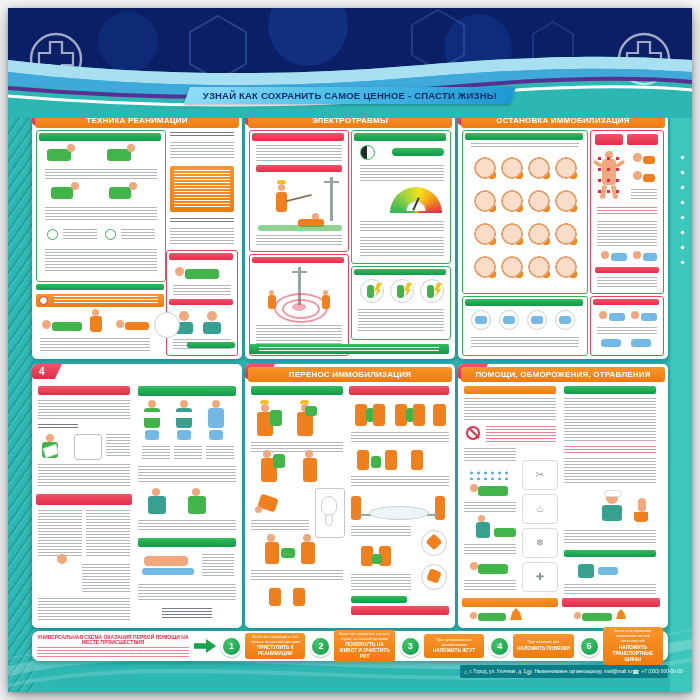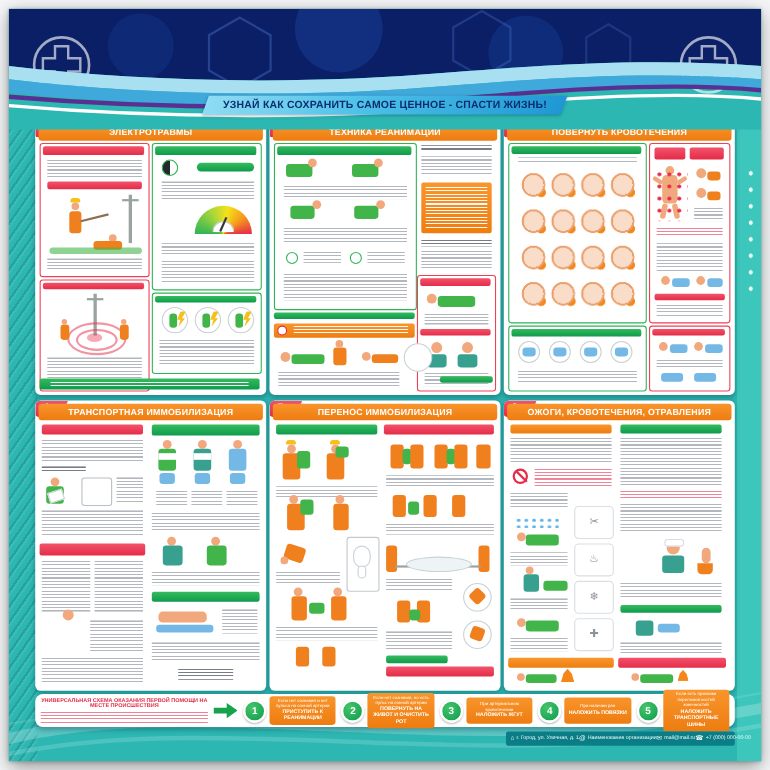--- a/index.html
+++ b/index.html
@@ -113,82 +113,20 @@
   <svg class="a swoosh" viewBox="0 0 684 110" preserveAspectRatio="none">
     <path d="M-20,95 C160,40 420,118 704,58" fill="none" stroke="rgba(255,255,255,.22)" stroke-width="10"></path>
     <path d="M-20,108 C180,58 430,128 704,74" fill="none" stroke="rgba(255,255,255,.16)" stroke-width="4"></path>
     <path d="M-20,80 C200,34 400,108 704,44" fill="none" stroke="rgba(255,255,255,.12)" stroke-width="2"></path>
   </svg>
 
   <div class="a panels">
 
     <section class="panel">
       <div class="phd">
-        <span class="ptit">ЭЛЕКТРОТРАВМЫ</span>
-      </div>
-      <div class="pnum">2</div>
-      <div class="a xr" style="left:4px;top:20px;width:98px;height:120px">
-        <div class="a br" style="left:2px;top:2px;width:92px;height:8px"></div>
-        <div class="a tl" style="left:6px;top:14px;width:86px;height:16px"></div>
-        <div class="a br" style="left:6px;top:34px;width:86px;height:7px"></div>
-        <div class="a pole" style="left:80px;top:46px;width:3px;height:44px"></div>
-        <div class="a pole" style="left:74px;top:50px;width:15px;height:2px"></div>
-        <div class="a helm" style="left:27px;top:49px;width:9px;height:4px"></div>
-        <div class="a hd" style="left:28px;top:53px;width:7px;height:7px"></div>
-        <div class="a co" style="left:26px;top:61px;width:11px;height:20px"></div>
-        <div class="a" style="left:36px;top:66px;width:26px;height:2px;background:#8b6f4e;transform:rotate(-14deg)"></div>
-        <div class="a hd" style="left:62px;top:82px;width:7px;height:7px"></div>
-        <div class="a co" style="left:48px;top:88px;width:26px;height:8px"></div>
-        <div class="a cg" style="left:8px;top:94px;width:84px;height:6px;opacity:.6"></div>
-        <div class="a tl" style="left:6px;top:104px;width:86px;height:12px"></div>
-      </div>
-      <div class="a xr" style="left:4px;top:144px;width:98px;height:100px">
-        <div class="a br" style="left:2px;top:2px;width:92px;height:6px"></div>
-        <div class="a pole" style="left:48px;top:12px;width:3px;height:38px"></div>
-        <div class="a pole" style="left:42px;top:16px;width:15px;height:2px"></div>
-        <div class="a ring" style="left:24px;top:38px;width:50px;height:26px"></div>
-        <div class="a ring" style="left:32px;top:44px;width:34px;height:16px"></div>
-        <div class="a" style="left:42px;top:48px;width:14px;height:8px;background:rgba(229,44,72,.4);border-radius:50%"></div>
-        <div class="a co" style="left:18px;top:40px;width:8px;height:14px"></div>
-        <div class="a hd" style="left:19px;top:35px;width:5px;height:5px"></div>
-        <div class="a co" style="left:72px;top:40px;width:8px;height:14px"></div>
-        <div class="a hd" style="left:73px;top:35px;width:5px;height:5px"></div>
-        <div class="a tl" style="left:6px;top:70px;width:86px;height:24px"></div>
-      </div>
-      <div class="a xg" style="left:106px;top:20px;width:98px;height:132px">
-        <div class="a bg" style="left:2px;top:2px;width:92px;height:8px"></div>
-        <div class="a wc" style="left:8px;top:14px;width:15px;height:15px;background:linear-gradient(90deg,#25282c 50%,#fff 50%);border-color:#2eb457"></div>
-        <div class="a bg" style="left:40px;top:17px;width:52px;height:8px;border-radius:4px"></div>
-        <div class="a tl" style="left:8px;top:34px;width:84px;height:16px"></div>
-        <div class="a gauge" style="left:38px;top:56px"></div>
-        <div class="a wc" style="left:54px;top:70px;width:20px;height:10px;border-radius:10px 10px 0 0;border-bottom:none"></div>
-        <div class="a" style="left:63px;top:66px;width:2px;height:14px;background:#33383d;transform:rotate(24deg)"></div>
-        <div class="a tl" style="left:8px;top:90px;width:84px;height:10px"></div>
-        <div class="a tl" style="left:8px;top:106px;width:84px;height:20px"></div>
-      </div>
-      <div class="a xg" style="left:106px;top:156px;width:98px;height:72px">
-        <div class="a bg" style="left:2px;top:2px;width:92px;height:6px"></div>
-        <div class="a wc" style="left:8px;top:12px;width:24px;height:24px"></div>
-        <div class="a cg" style="left:15px;top:18px;width:7px;height:13px"></div>
-        <div class="a bolt" style="left:22px;top:16px;width:8px;height:14px"></div>
-        <div class="a wc" style="left:38px;top:12px;width:24px;height:24px"></div>
-        <div class="a cg" style="left:45px;top:18px;width:7px;height:13px"></div>
-        <div class="a bolt" style="left:52px;top:16px;width:8px;height:14px"></div>
-        <div class="a wc" style="left:68px;top:12px;width:24px;height:24px"></div>
-        <div class="a cg" style="left:75px;top:18px;width:7px;height:13px"></div>
-        <div class="a bolt" style="left:82px;top:16px;width:8px;height:14px"></div>
-        <div class="a tl" style="left:6px;top:42px;width:86px;height:22px"></div>
-      </div>
-      <div class="a bg" style="left:4px;top:234px;width:200px;height:10px">
-        <div class="a tlw" style="left:10px;top:3px;width:180px;height:5px"></div>
-      </div>
-    </section>
-
-    <section class="panel">
-      <div class="phd">
         <span class="ptit">ТЕХНИКА РЕАНИМАЦИИ</span>
       </div>
       <div class="pnum">1</div>
       <div class="a xg" style="left:4px;top:20px;width:128px;height:150px">
         <div class="a bg" style="left:2px;top:2px;width:122px;height:8px"></div>
         <div class="a cg" style="left:10px;top:18px;width:24px;height:12px"></div>
         <div class="a hd" style="left:30px;top:13px;width:8px;height:8px"></div>
         <div class="a cg" style="left:70px;top:18px;width:24px;height:12px"></div>
         <div class="a hd" style="left:90px;top:13px;width:8px;height:8px"></div>
         <div class="a tl" style="left:8px;top:38px;width:112px;height:12px"></div>
@@ -233,21 +171,83 @@
       <div class="a hd" style="left:60px;top:199px;width:7px;height:7px"></div>
       <div class="a hd" style="left:84px;top:210px;width:8px;height:8px"></div>
       <div class="a co" style="left:93px;top:212px;width:24px;height:8px"></div>
       <div class="a wc" style="left:122px;top:202px;width:26px;height:26px"></div>
       <div class="a tl" style="left:8px;top:228px;width:110px;height:14px"></div>
       <div class="a bg" style="left:155px;top:232px;width:48px;height:6px"></div>
     </section>
 
     <section class="panel">
       <div class="phd">
-        <span class="ptit">ПОВЕРНУТЬ КРОВОТЕЧЕНИЯ</span>
+        <span class="ptit">ЭЛЕКТРОТРАВМЫ</span>
+      </div>
+      <div class="pnum">2</div>
+      <div class="a xr" style="left:4px;top:20px;width:98px;height:120px">
+        <div class="a br" style="left:2px;top:2px;width:92px;height:8px"></div>
+        <div class="a tl" style="left:6px;top:14px;width:86px;height:16px"></div>
+        <div class="a br" style="left:6px;top:34px;width:86px;height:7px"></div>
+        <div class="a pole" style="left:80px;top:46px;width:3px;height:44px"></div>
+        <div class="a pole" style="left:74px;top:50px;width:15px;height:2px"></div>
+        <div class="a helm" style="left:27px;top:49px;width:9px;height:4px"></div>
+        <div class="a hd" style="left:28px;top:53px;width:7px;height:7px"></div>
+        <div class="a co" style="left:26px;top:61px;width:11px;height:20px"></div>
+        <div class="a" style="left:36px;top:66px;width:26px;height:2px;background:#8b6f4e;transform:rotate(-14deg)"></div>
+        <div class="a hd" style="left:62px;top:82px;width:7px;height:7px"></div>
+        <div class="a co" style="left:48px;top:88px;width:26px;height:8px"></div>
+        <div class="a cg" style="left:8px;top:94px;width:84px;height:6px;opacity:.6"></div>
+        <div class="a tl" style="left:6px;top:104px;width:86px;height:12px"></div>
+      </div>
+      <div class="a xr" style="left:4px;top:144px;width:98px;height:100px">
+        <div class="a br" style="left:2px;top:2px;width:92px;height:6px"></div>
+        <div class="a pole" style="left:48px;top:12px;width:3px;height:38px"></div>
+        <div class="a pole" style="left:42px;top:16px;width:15px;height:2px"></div>
+        <div class="a ring" style="left:24px;top:38px;width:50px;height:26px"></div>
+        <div class="a ring" style="left:32px;top:44px;width:34px;height:16px"></div>
+        <div class="a" style="left:42px;top:48px;width:14px;height:8px;background:rgba(229,44,72,.4);border-radius:50%"></div>
+        <div class="a co" style="left:18px;top:40px;width:8px;height:14px"></div>
+        <div class="a hd" style="left:19px;top:35px;width:5px;height:5px"></div>
+        <div class="a co" style="left:72px;top:40px;width:8px;height:14px"></div>
+        <div class="a hd" style="left:73px;top:35px;width:5px;height:5px"></div>
+        <div class="a tl" style="left:6px;top:70px;width:86px;height:24px"></div>
+      </div>
+      <div class="a xg" style="left:106px;top:20px;width:98px;height:132px">
+        <div class="a bg" style="left:2px;top:2px;width:92px;height:8px"></div>
+        <div class="a wc" style="left:8px;top:14px;width:15px;height:15px;background:linear-gradient(90deg,#25282c 50%,#fff 50%);border-color:#2eb457"></div>
+        <div class="a bg" style="left:40px;top:17px;width:52px;height:8px;border-radius:4px"></div>
+        <div class="a tl" style="left:8px;top:34px;width:84px;height:16px"></div>
+        <div class="a gauge" style="left:38px;top:56px"></div>
+        <div class="a wc" style="left:54px;top:70px;width:20px;height:10px;border-radius:10px 10px 0 0;border-bottom:none"></div>
+        <div class="a" style="left:63px;top:66px;width:2px;height:14px;background:#33383d;transform:rotate(24deg)"></div>
+        <div class="a tl" style="left:8px;top:90px;width:84px;height:10px"></div>
+        <div class="a tl" style="left:8px;top:106px;width:84px;height:20px"></div>
+      </div>
+      <div class="a xg" style="left:106px;top:156px;width:98px;height:72px">
+        <div class="a bg" style="left:2px;top:2px;width:92px;height:6px"></div>
+        <div class="a wc" style="left:8px;top:12px;width:24px;height:24px"></div>
+        <div class="a cg" style="left:15px;top:18px;width:7px;height:13px"></div>
+        <div class="a bolt" style="left:22px;top:16px;width:8px;height:14px"></div>
+        <div class="a wc" style="left:38px;top:12px;width:24px;height:24px"></div>
+        <div class="a cg" style="left:45px;top:18px;width:7px;height:13px"></div>
+        <div class="a bolt" style="left:52px;top:16px;width:8px;height:14px"></div>
+        <div class="a wc" style="left:68px;top:12px;width:24px;height:24px"></div>
+        <div class="a cg" style="left:75px;top:18px;width:7px;height:13px"></div>
+        <div class="a bolt" style="left:82px;top:16px;width:8px;height:14px"></div>
+        <div class="a tl" style="left:6px;top:42px;width:86px;height:22px"></div>
+      </div>
+      <div class="a bg" style="left:4px;top:234px;width:200px;height:10px">
+        <div class="a tlw" style="left:10px;top:3px;width:180px;height:5px"></div>
+      </div>
+    </section>
+
+    <section class="panel">
+      <div class="phd">
+        <span class="ptit">ОСТАНОВКА ИММОБИЛИЗАЦИЯ</span>
       </div>
       <div class="pnum">3</div>
       <div class="a xg" style="left:4px;top:20px;width:124px;height:162px">
         <div class="a bg" style="left:2px;top:2px;width:118px;height:7px"></div>
         <div class="a tl" style="left:8px;top:12px;width:108px;height:6px"></div>
         <div class="a circgrid" style="left:8px;top:22px;width:108px;height:132px"></div>
       </div>
       <div class="a xg" style="left:4px;top:186px;width:124px;height:58px">
         <div class="a bg" style="left:2px;top:2px;width:118px;height:7px"></div>
         <div class="a wc" style="left:8px;top:13px;width:20px;height:20px"></div>
@@ -290,23 +290,20 @@
         <div class="a cb" style="left:18px;top:16px;width:16px;height:8px"></div>
         <div class="a hd" style="left:40px;top:14px;width:8px;height:8px"></div>
         <div class="a cb" style="left:50px;top:16px;width:16px;height:8px"></div>
         <div class="a tl" style="left:6px;top:30px;width:60px;height:8px"></div>
         <div class="a cb" style="left:10px;top:42px;width:20px;height:8px"></div>
         <div class="a cb" style="left:40px;top:42px;width:20px;height:8px"></div>
       </div>
     </section>
 
     <section class="panel">
-      <div class="phd">
-        <span class="ptit">ТРАНСПОРТНАЯ ИММОБИЛИЗАЦИЯ</span>
-      </div>
       <div class="pnum">4</div>
       <div class="a br" style="left:6px;top:22px;width:92px;height:9px"></div>
       <div class="a tl" style="left:6px;top:36px;width:92px;height:20px"></div>
       <div class="a tld" style="left:6px;top:60px;width:40px;height:6px"></div>
       <div class="a hd" style="left:14px;top:70px;width:8px;height:8px"></div>
       <div class="a cg" style="left:10px;top:78px;width:16px;height:16px"></div>
       <div class="a" style="left:12px;top:82px;width:12px;height:8px;background:#fff;border:1px solid #ccd2d6;transform:rotate(-18deg)"></div>
       <div class="a" style="left:42px;top:70px;width:26px;height:24px;border:1px solid #b9c0c6;border-radius:3px"></div>
       <div class="a tl" style="left:74px;top:70px;width:24px;height:24px"></div>
       <div class="a tl" style="left:6px;top:100px;width:92px;height:24px"></div>
@@ -406,21 +403,21 @@
       <div class="a cg" style="left:127px;top:190px;width:10px;height:10px"></div>
       <div class="a wc" style="left:176px;top:200px;width:26px;height:26px"></div>
       <div class="a co" style="left:183px;top:206px;width:12px;height:12px;transform:rotate(20deg)"></div>
       <div class="a tl" style="left:106px;top:210px;width:60px;height:16px"></div>
       <div class="a bg" style="left:106px;top:232px;width:56px;height:7px"></div>
       <div class="a br" style="left:106px;top:242px;width:98px;height:9px"></div>
     </section>
 
     <section class="panel">
       <div class="phd">
-        <span class="ptit">ОЖОГИ, КРОВОТЕЧЕНИЯ, ОТРАВЛЕНИЯ</span>
+        <span class="ptit">ПОМОЩИ, ОБМОРОЖЕНИЯ, ОТРАВЛЕНИЯ</span>
       </div>
       <div class="pnum">6</div>
       <div class="a bo" style="left:6px;top:22px;width:92px;height:8px"></div>
       <div class="a tl" style="left:6px;top:34px;width:92px;height:22px"></div>
       <div class="a wc" style="left:8px;top:62px;width:14px;height:14px;border:2px solid #e52c48"></div>
       <div class="a" style="left:9px;top:68px;width:14px;height:2px;background:#e52c48;transform:rotate(45deg)"></div>
       <div class="a tlr" style="left:28px;top:62px;width:70px;height:16px"></div>
       <div class="a tl" style="left:6px;top:84px;width:52px;height:14px"></div>
       <div class="a wbox" style="left:64px;top:96px;width:34px;height:28px;font-size:10px;line-height:28px">✂</div>
       <div class="a bluedots" style="left:10px;top:106px;width:40px;height:10px"></div>

